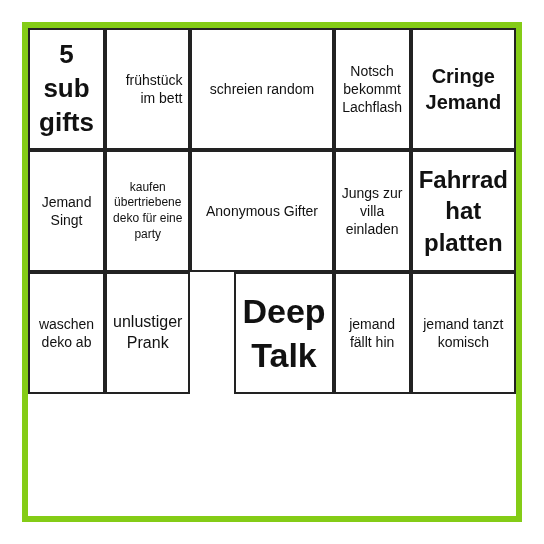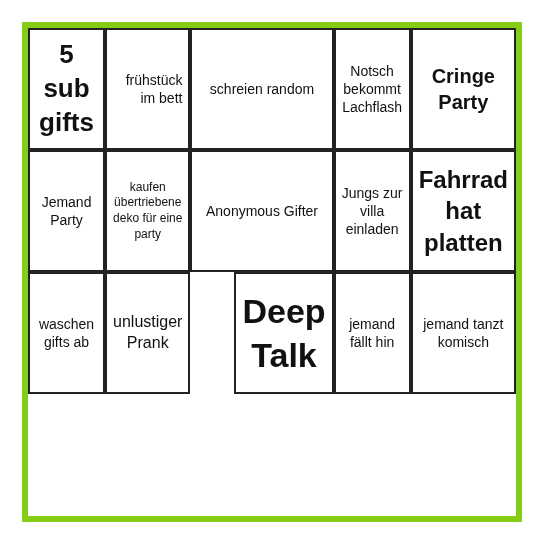--- a/index.html
+++ b/index.html
@@ -40,24 +40,24 @@
     }
   </style>
 </head>
 <body>
 
 <div class="bingo-board">
 <div class="bingo-cell" style="font-size: 26px; font-weight: bold;">5 sub gifts</div>
     <div class="bingo-cell" style="font-size: 14px; font-weight: normal; text-align: right;">frühstück im bett</div>
     <div class="bingo-cell" style="font-size: 14px; font-weight: normal;">schreien random</div>
     <div class="bingo-cell" style="font-size: 14px; font-weight: normal;">Notsch bekommt Lachflash</div>
-    <div class="bingo-cell" style="font-size: 20px; font-weight: bold;">Cringe Party</div>
-    <div class="bingo-cell" style="font-size: 14px; font-weight: normal;">Jemand Party</div>
+    <div class="bingo-cell" style="font-size: 20px; font-weight: bold;">Cringe Jemand</div>
+    <div class="bingo-cell" style="font-size: 14px; font-weight: normal;">Jemand Singt</div>
     <div class="bingo-cell" style="font-size: 12px; font-weight: normal;">kaufen übertriebene deko für eine party</div>
     <div class="bingo-cell" style="font-size: 14px; font-weight: normal;">Anonymous Gifter</div>
     <div class="bingo-cell" style="font-size: 14px; font-weight: normal;">Jungs zur villa einladen</div>
     <div class="bingo-cell" style="font-size: 24px; font-weight: bold;">Fahrrad hat platten</div>
-    <div class="bingo-cell" style="font-size: 14px; font-weight: normal;">waschen gifts ab</div>
+    <div class="bingo-cell" style="font-size: 14px; font-weight: normal;">waschen deko ab</div>
     <div class="bingo-cell" style="font-size: 16px; font-weight: normal;">unlustiger Prank</div>
     <div class="bingo-cell" style="font-size: 34px; font-weight: bold; margin-left: 44px;">Deep Talk</div>
     <div class="bingo-cell" style="font-size: 14px; font-weight: normal;">jemand fällt hin</div>
     <div class="bingo-cell" style="font-size: 14px; font-weight: normal;">jemand tanzt komisch</div>
   </div>
 
 </body></html>

